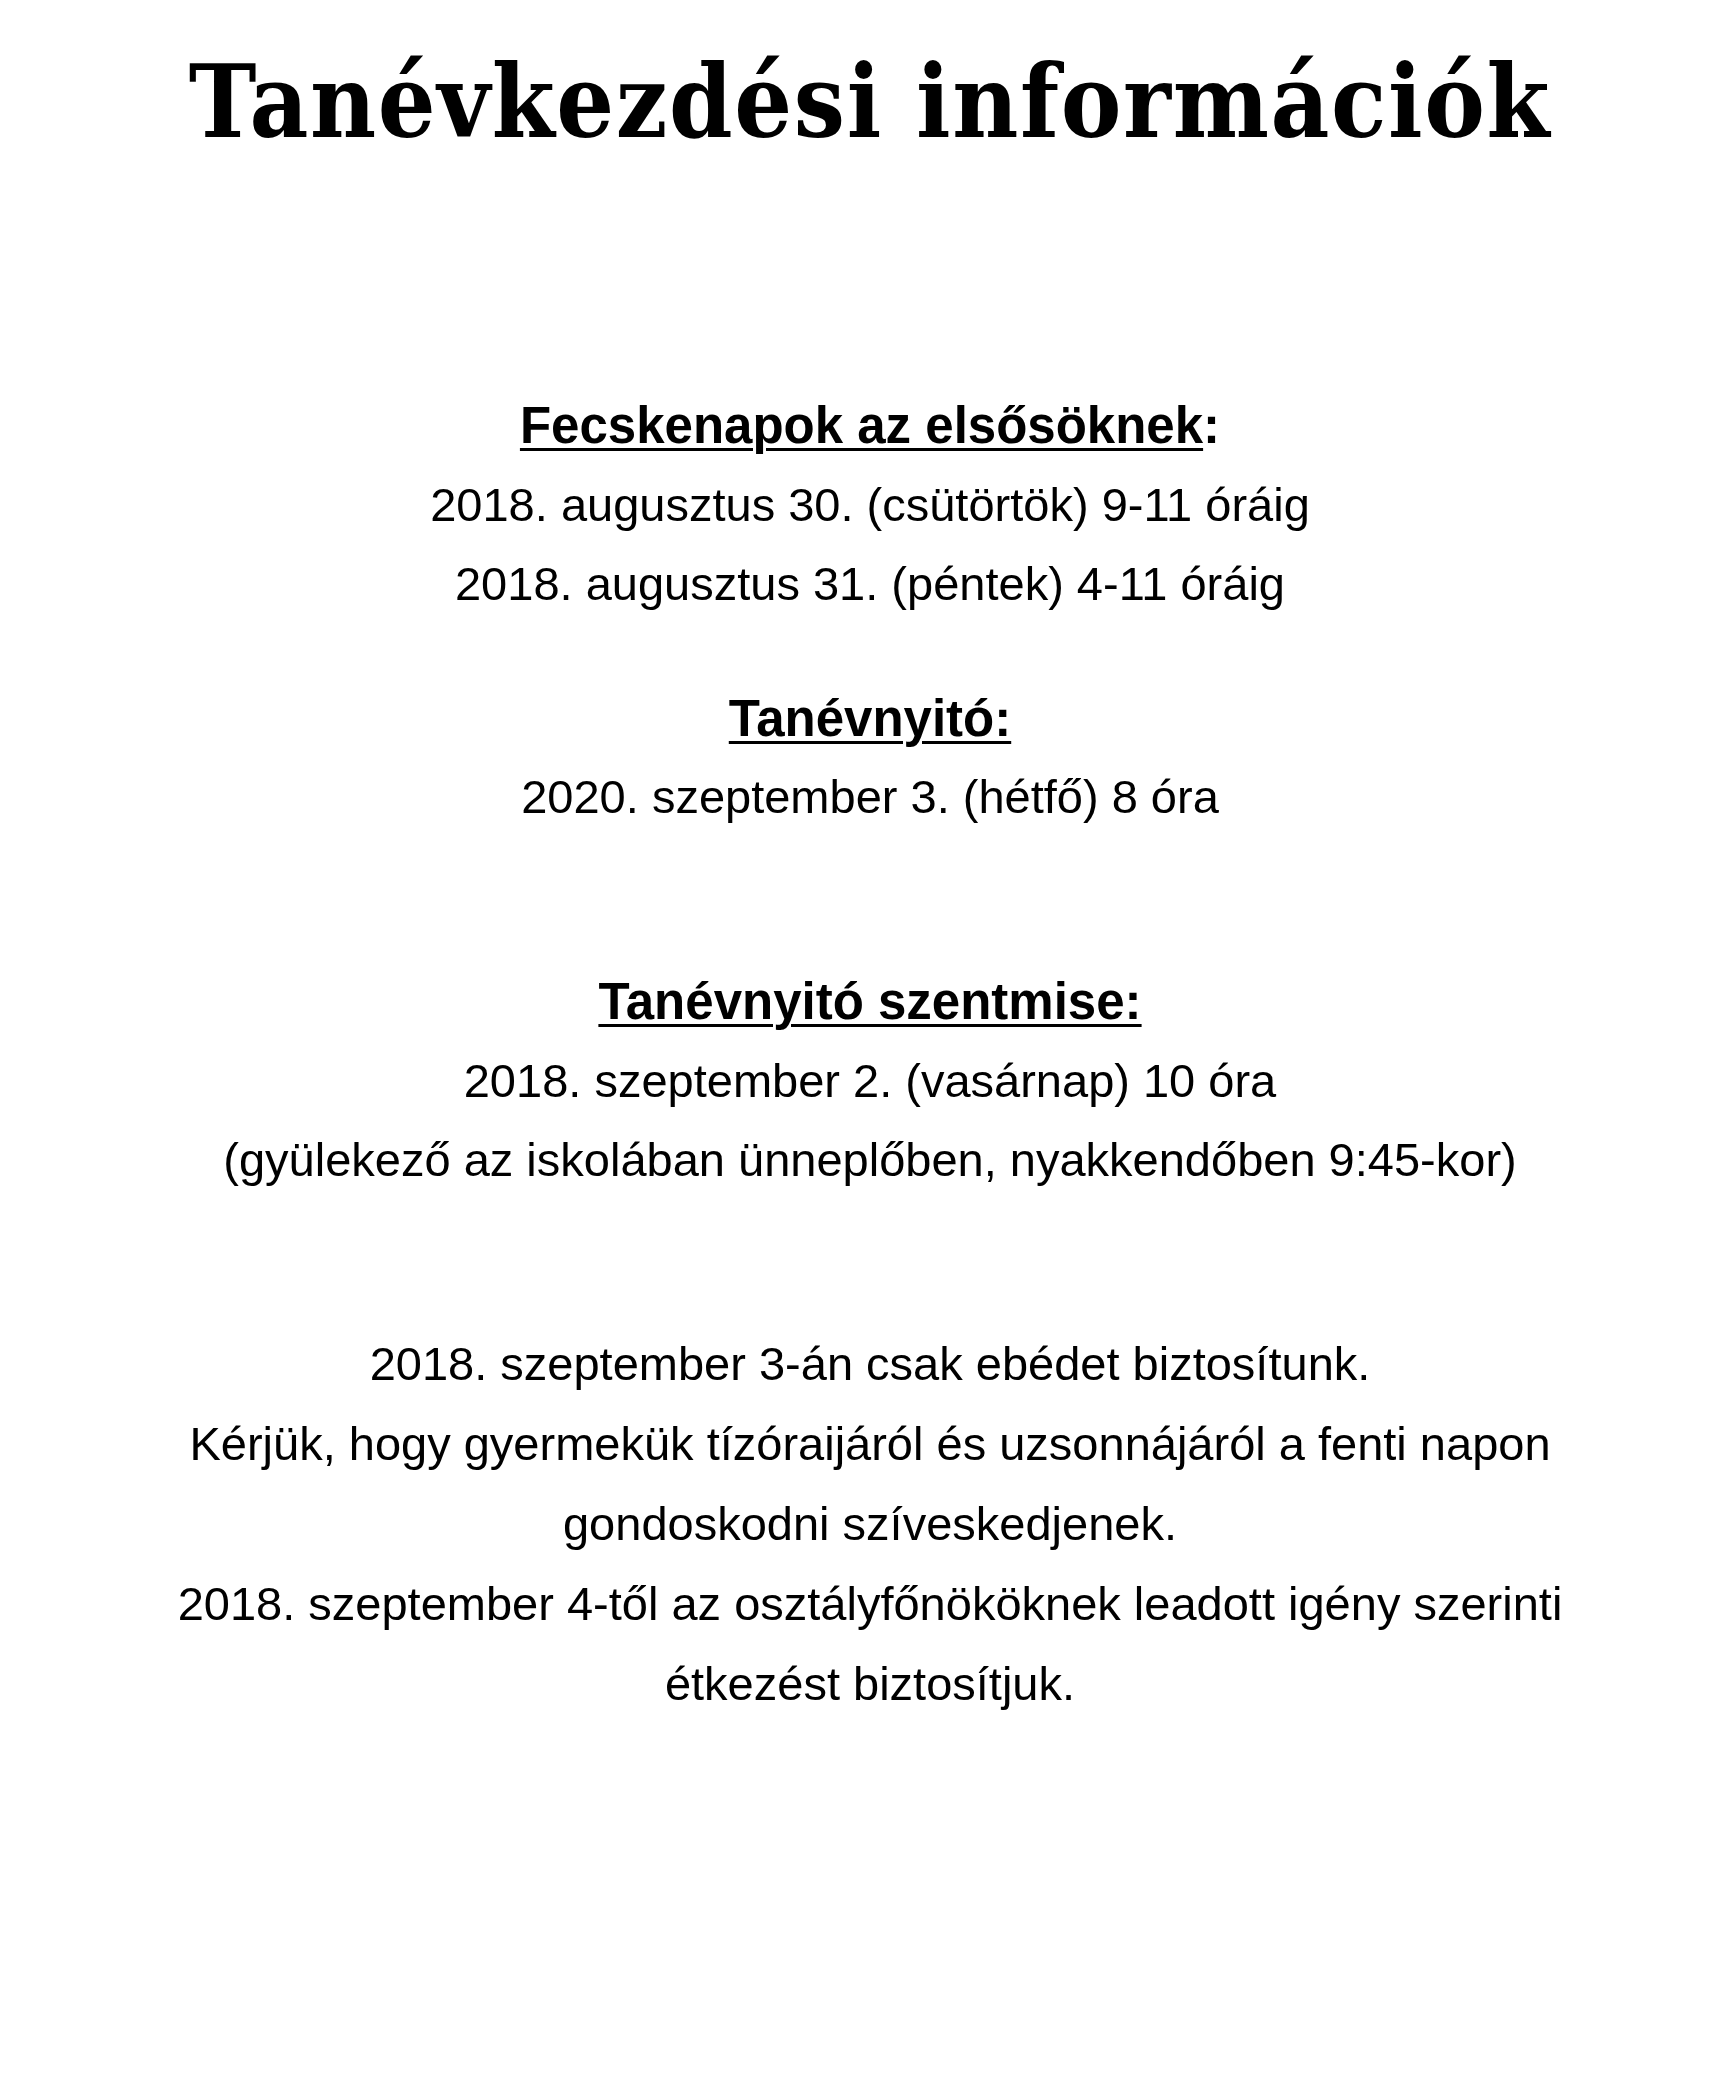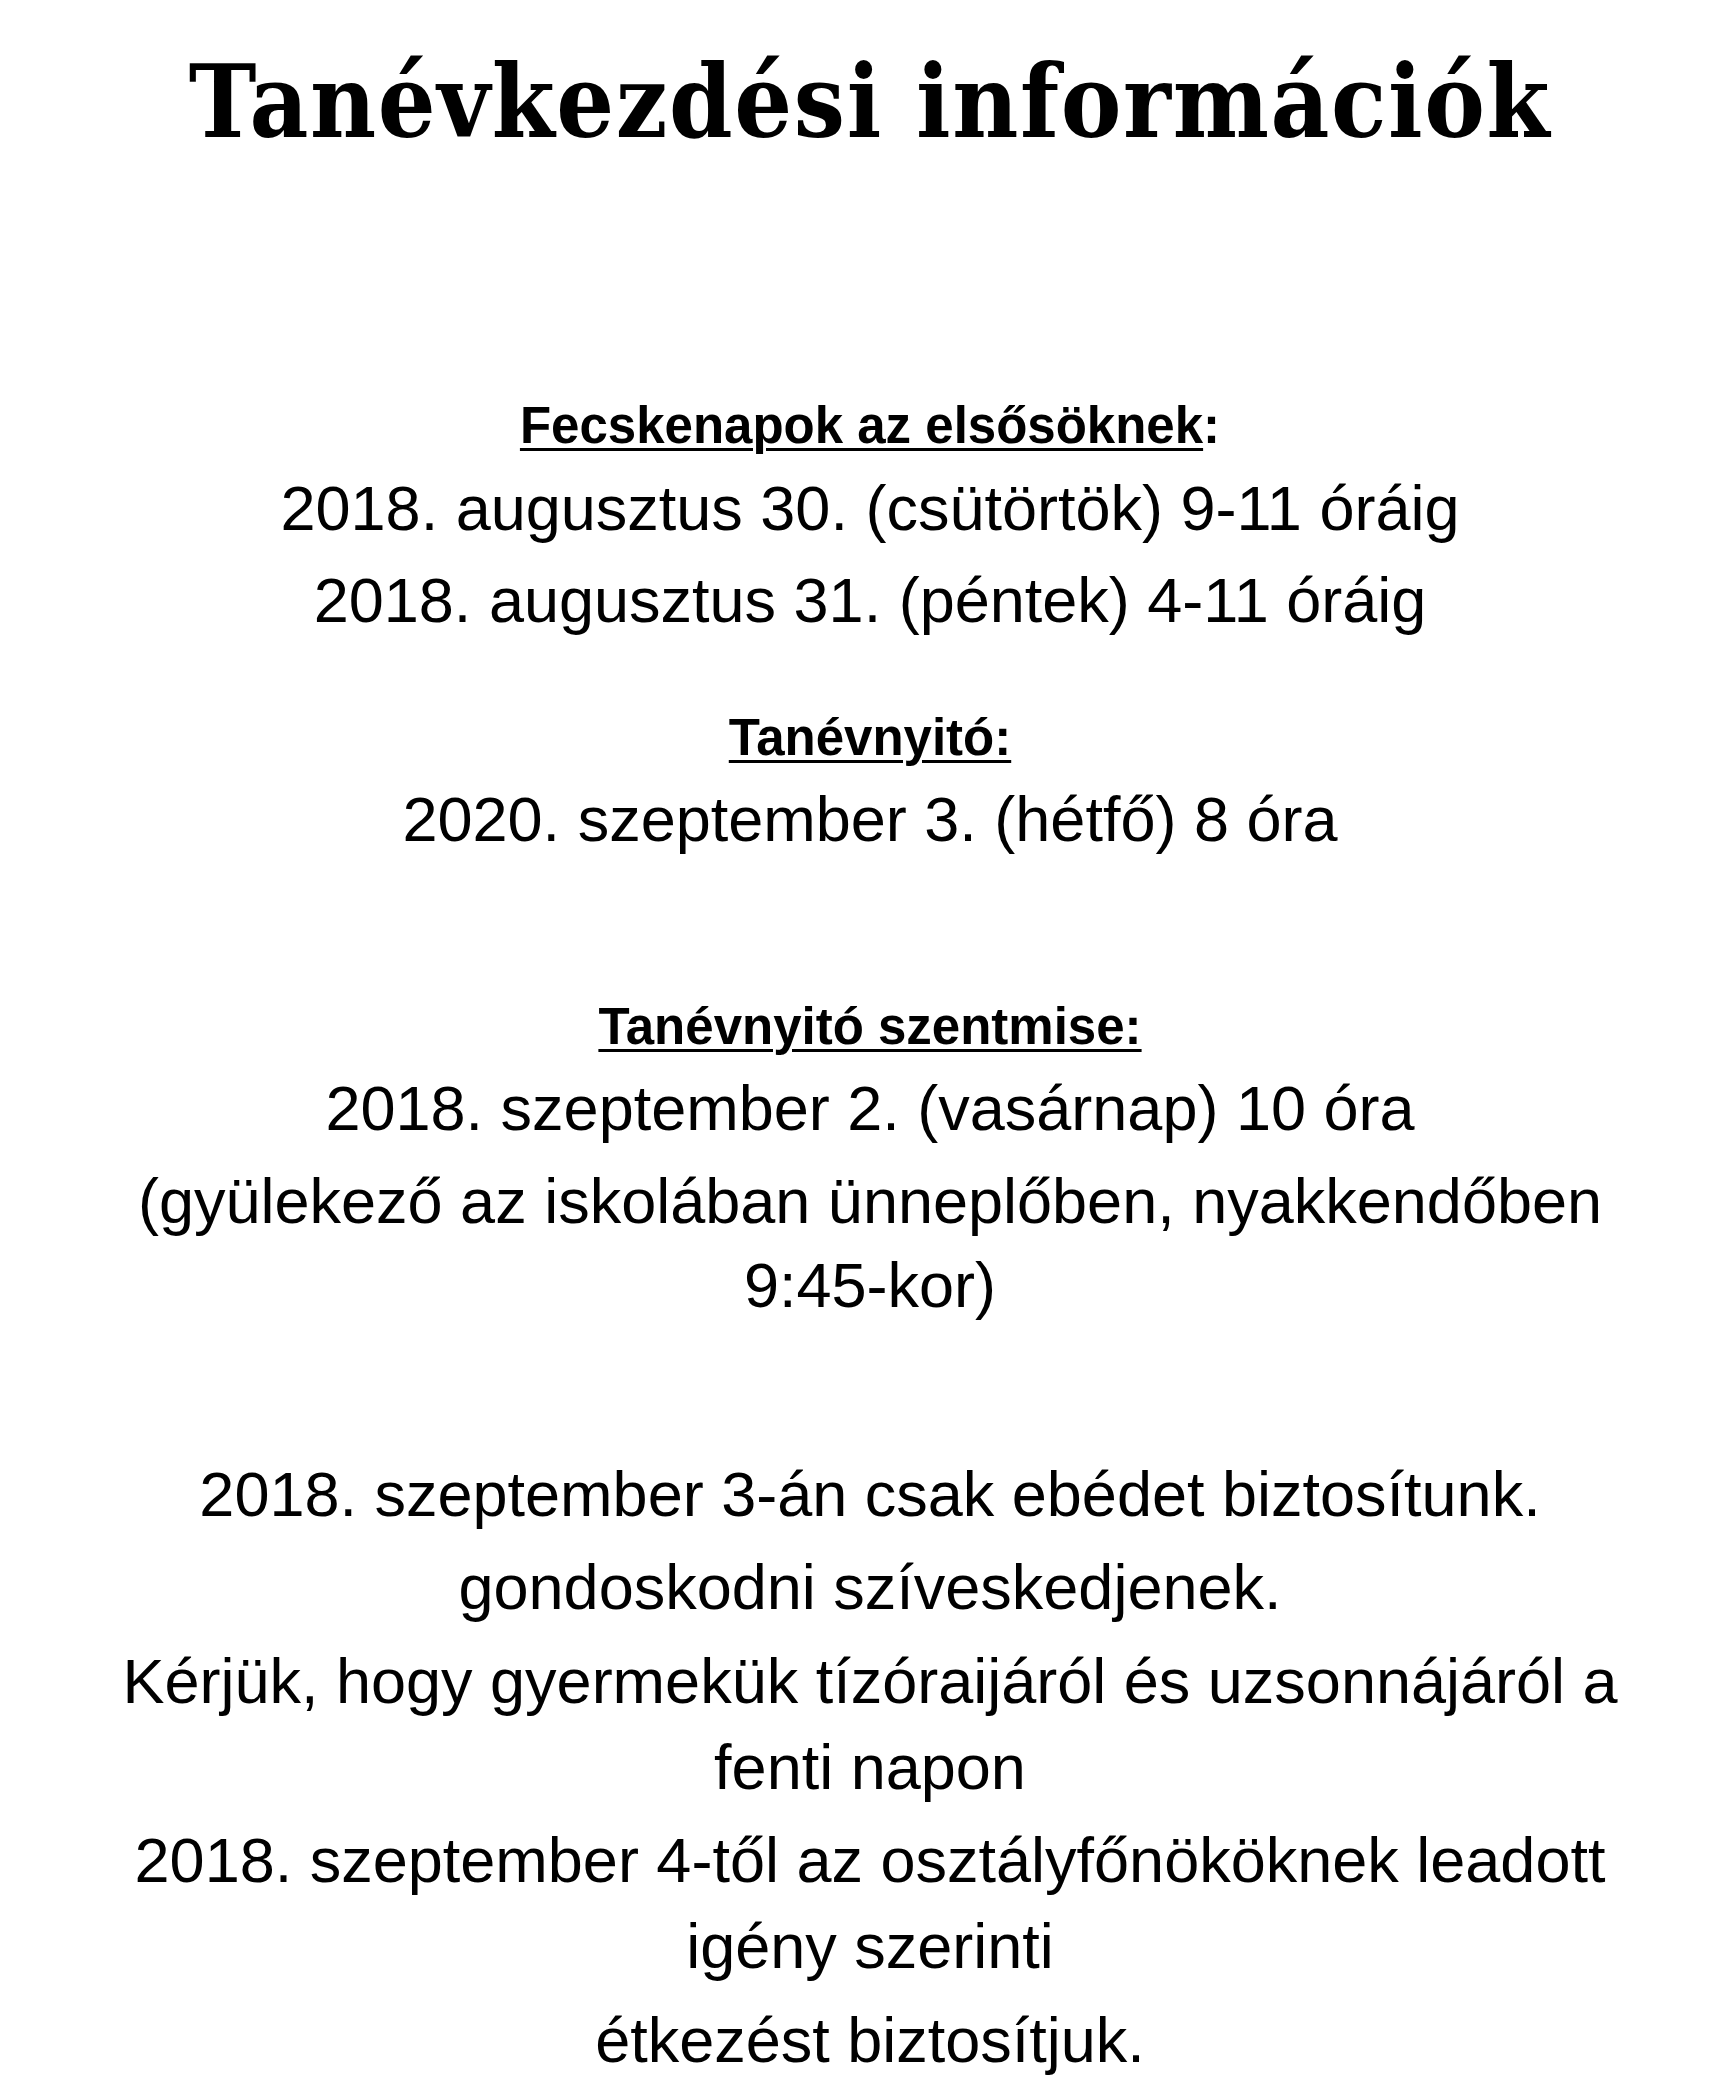--- a/index.html
+++ b/index.html
@@ -58,24 +58,24 @@
     padding: 0;
     text-align: center;
   }
   .section-heading .u {
     text-decoration: underline;
     text-underline-offset: 4.9px;
     text-decoration-thickness: 3.3px;
   }
 
   .section-line {
-    font-size: 63px;
+    font-size: 47px;
     font-weight: 400;
     line-height: 1.34;
-    margin: 8px;
+    margin: 16px;
     padding: 0;
     text-align: center;
   }
 
   .gap-sm { height: 23px; }
   .gap-md { height: 47px; }
   .gap-lg { height: 70px; }
   .gap-xl { height: 85px; }
 
   .info-block .section-line {
@@ -119,20 +119,20 @@
     </div>
     <p class="section-line">2018. szeptember 2. (vasárnap) 10 óra</p>
     <p class="section-line">(gyülekező az iskolában ünneplőben, nyakkendőben 9:45-kor)</p>
   </div>
 
   <div class="gap-xl"></div>
 
   <div class="section info-block">
     <div class="gap-sm"></div>
     <p class="section-line">2018. szeptember 3-án csak ebédet biztosítunk.</p>
+    <p class="section-line">Kérjük, hogy gyermekük tízóraijáról és uzsonnájáról a fenti napon</p>
     <p class="section-line">gondoskodni szíveskedjenek.</p>
-    <p class="section-line">Kérjük, hogy gyermekük tízóraijáról és uzsonnájáról a fenti napon</p>
     <p class="section-line">2018. szeptember 4-től az osztályfőnököknek leadott igény szerinti</p>
     <p class="section-line">étkezést biztosítjuk.</p>
   </div>
 
 </div>
 
 
 </body></html>

